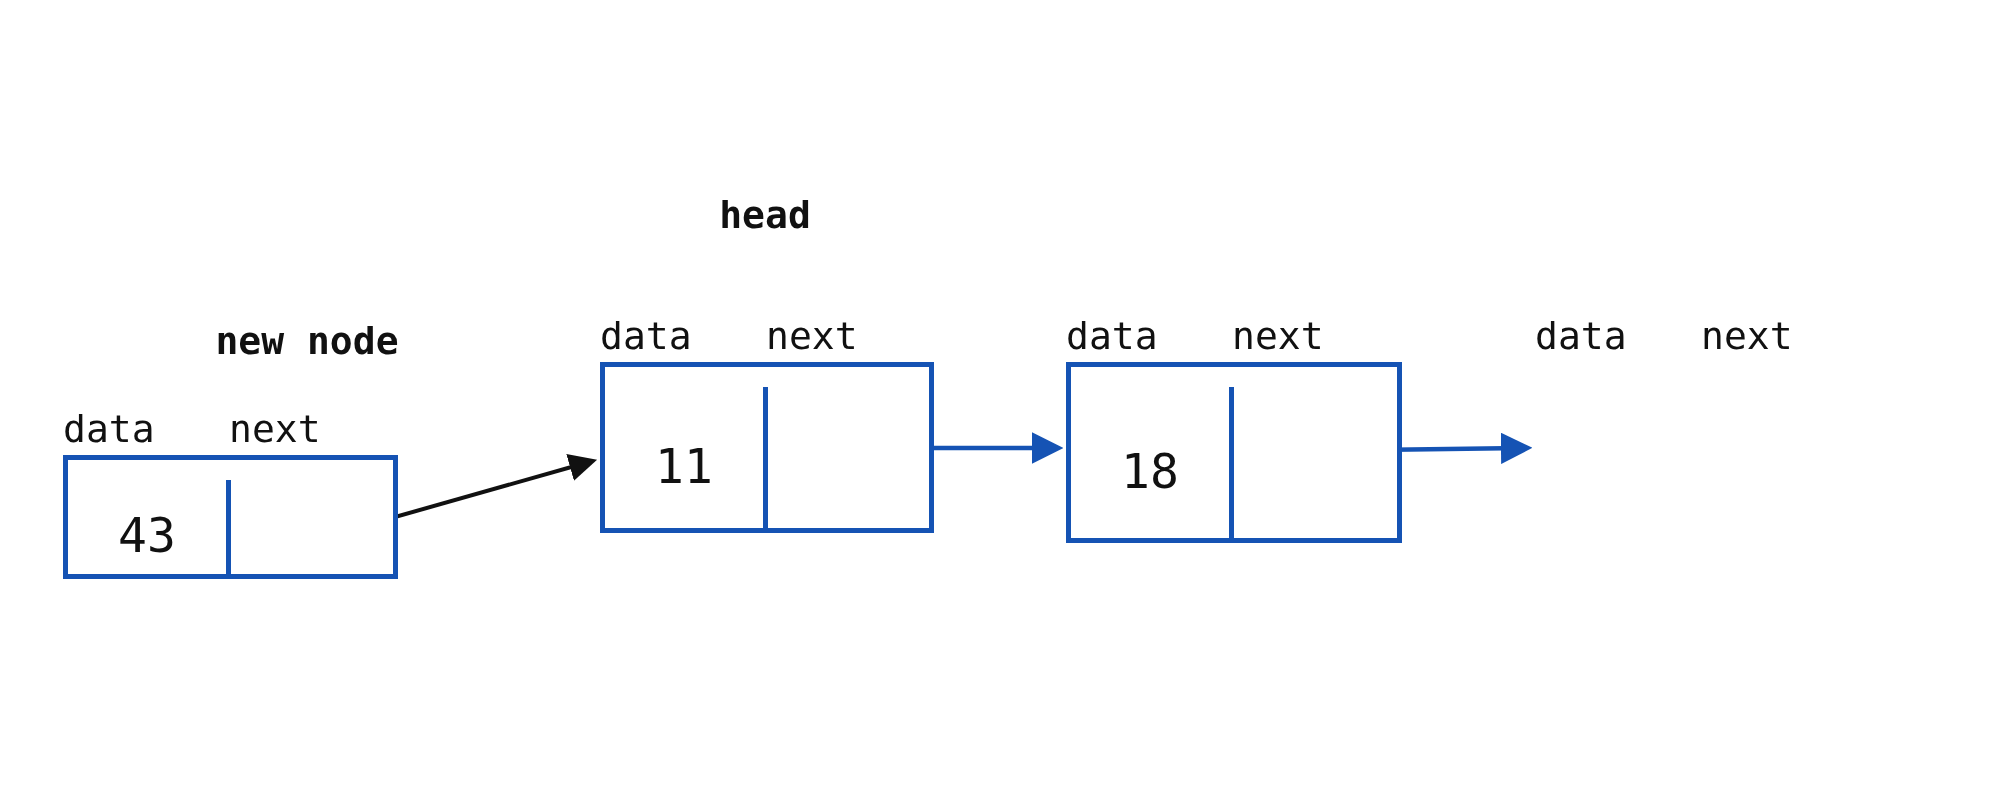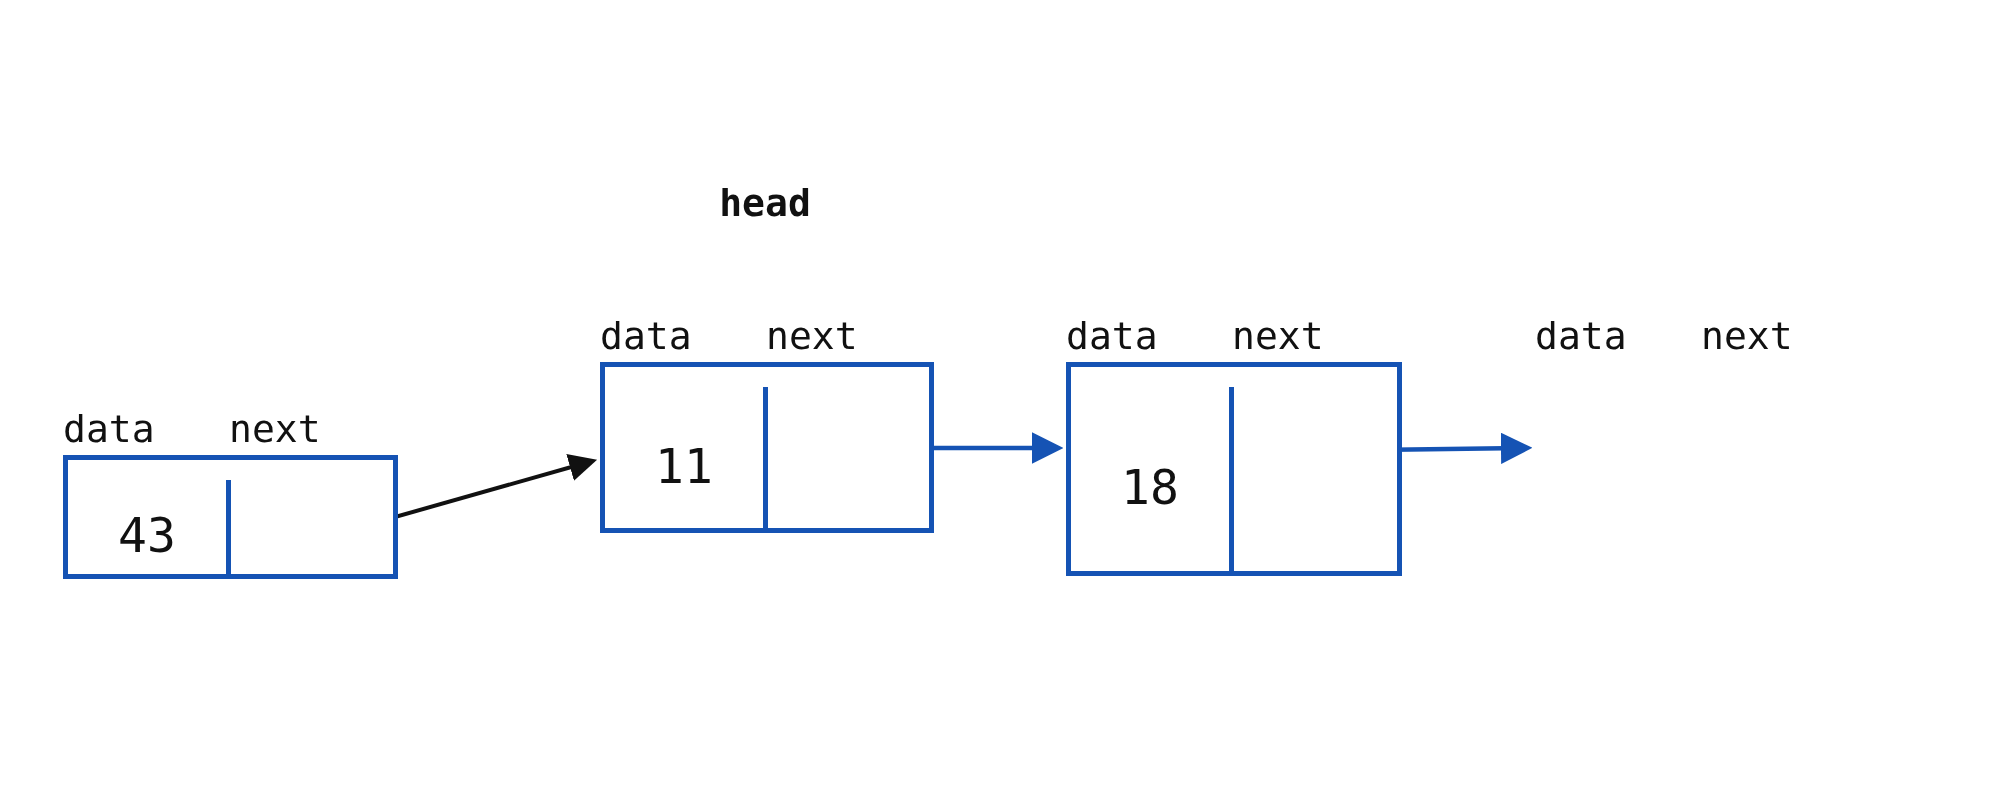--- a/index.html
+++ b/index.html
@@ -84,21 +84,22 @@
       </marker>
       <marker id="head-blue" viewBox="0 0 10 10" refX="7" refY="5" markerWidth="7" markerHeight="7" orient="auto">
         <path class="marker-blue-fill" d="M0,0 L10,5 L0,10 z"></path>
       </marker>
     </defs>
     <line class="arrow-black-line" x1="328" y1="536" x2="589" y2="462" marker-end="url(#head-black)"></line>
     <line class="arrow-blue-line" x1="907" y1="448" x2="1054" y2="448" marker-end="url(#head-blue)"></line>
     <line class="arrow-blue-line" x1="1373" y1="450" x2="1523" y2="448" marker-end="url(#head-blue)"></line>
   </svg>
 
-  <div class="floating-label" style="left:765px;top:184px;">head</div>
+  <div class="floating-label" style="left:765px;top:196px;">head</div>
+  <div class="floating-label" style="left:307px;top:322px;">new node</div>
 
   <div class="node-group" style="left:63px;top:405px;width:335px;">
     <div class="field-row">
       <span class="field-label data-col">data</span>
       <span class="field-label next-col">next</span>
     </div>
     <div class="node-box" style="height:124px;">
       <div class="cell cell-data">
         <span class="value-text">43</span>
       </div>
@@ -121,21 +122,21 @@
         <span class="value-text"></span>
       </div>
     </div>
   </div>
 
   <div class="node-group" style="left:1066px;top:312px;width:336px;">
     <div class="field-row">
       <span class="field-label data-col">data</span>
       <span class="field-label next-col">next</span>
     </div>
-    <div class="node-box" style="height:214px;">
+    <div class="node-box" style="height:181px;">
       <div class="cell cell-data">
         <span class="value-text">18</span>
       </div>
       <div class="cell cell-next">
         <span class="value-text"></span>
       </div>
     </div>
   </div>
 
   <div class="node-group" style="left:1535px;top:312px;width:334px;">

